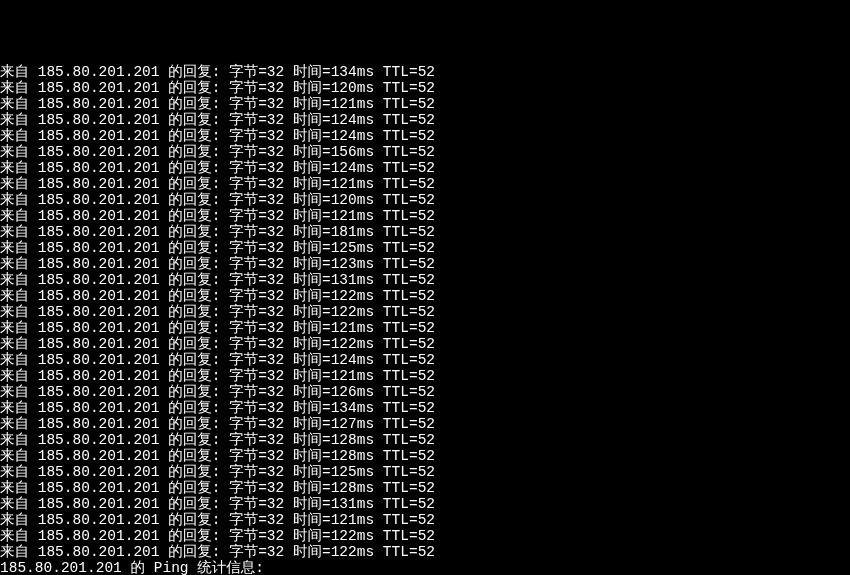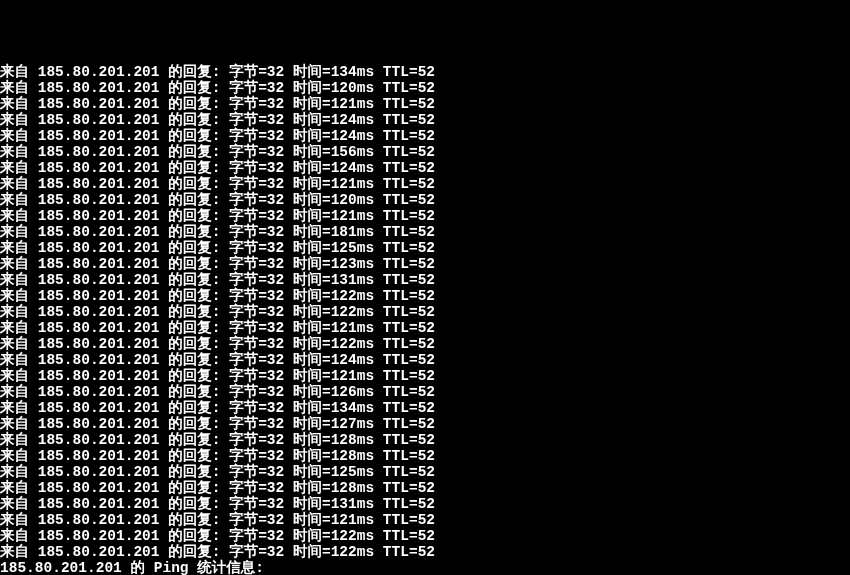--- a/index.html
+++ b/index.html
@@ -10,21 +10,20 @@
       font-family: "NSimSun", "SimSun", "Consolas", "Courier New", monospace;
       font-size: 14.5px;
       line-height: 16px;
       width: 850px;
       height: 575px;
       overflow: hidden;
       white-space: pre;
     }
     .terminal {
       padding: 0;
-      font-weight: bold;
     }
     .line {
       display: block;
     }
   </style>
 </head>
 <body>
 
 
 

